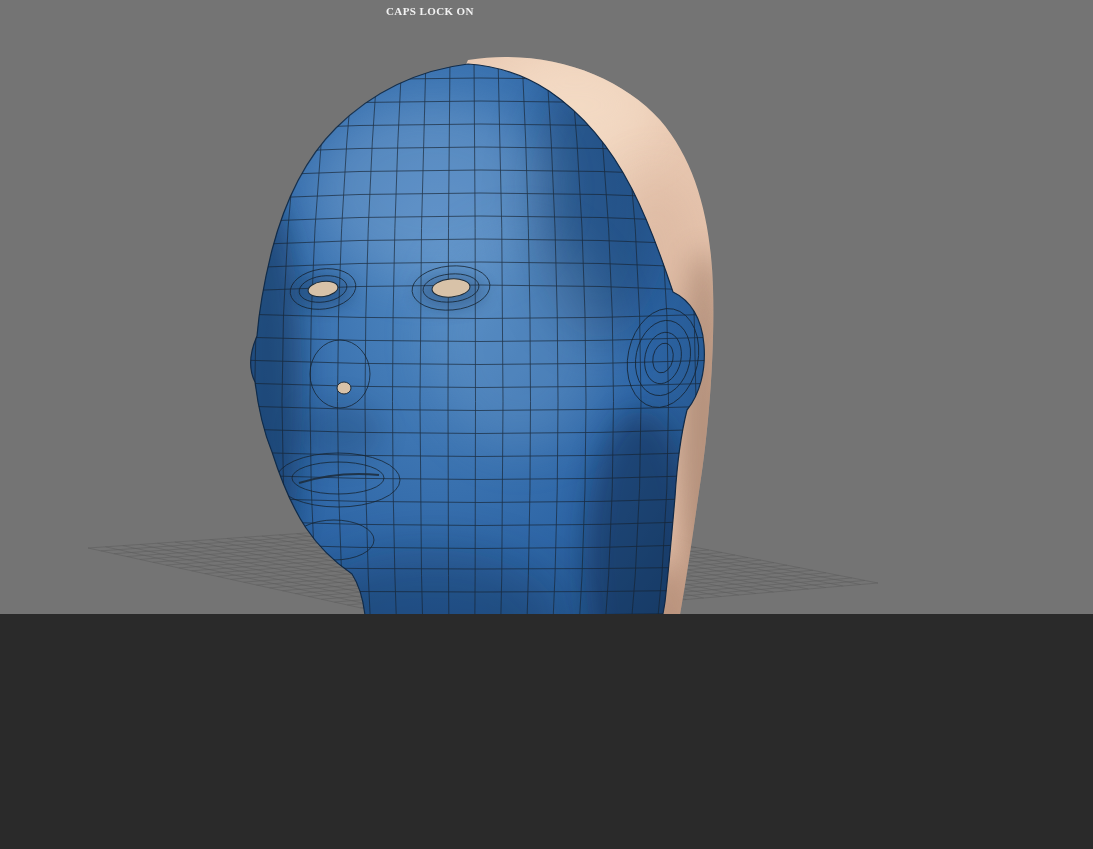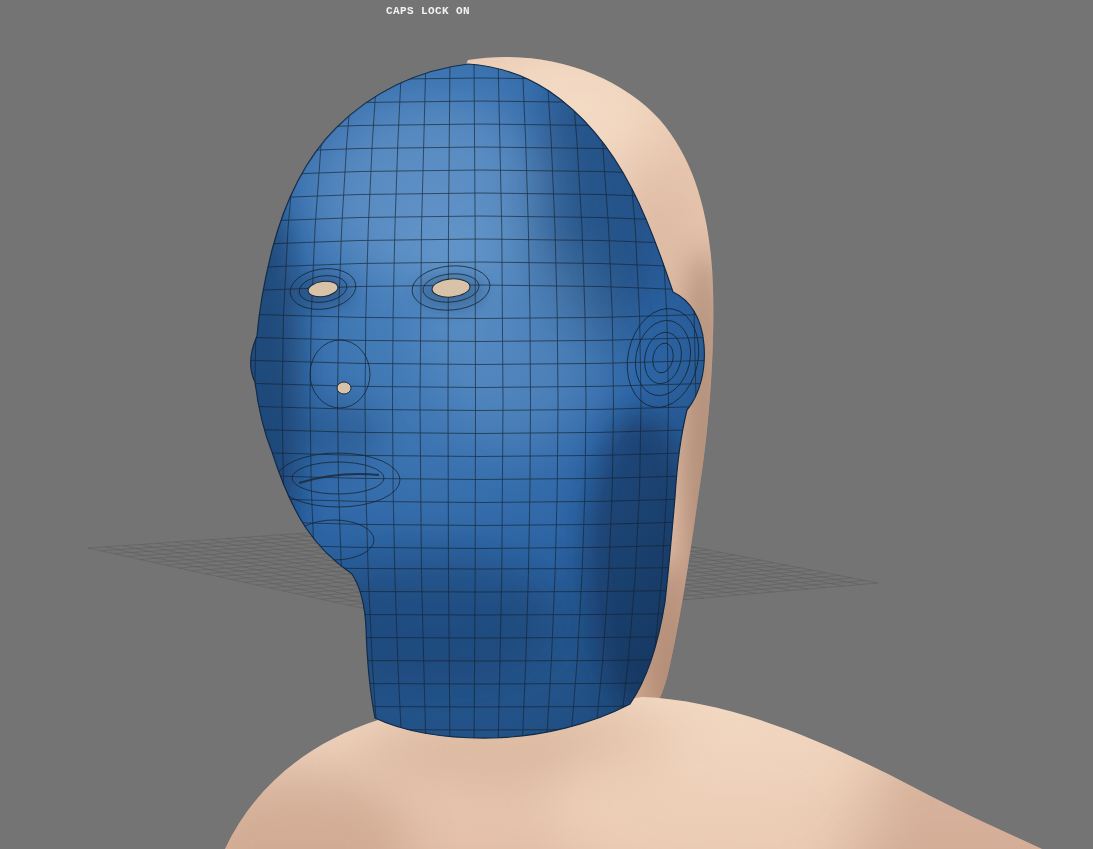--- a/index.html
+++ b/index.html
@@ -3,24 +3,24 @@
 <meta charset="utf-8">
 <style>
   html, body {
     margin: 0;
     padding: 0;
     background: #2a2a2a;
   }
   #viewport {
     position: relative;
     width: 1093px;
-    height: 849px;
+    height: 614px;
     overflow: hidden;
     background: var(--background, #747474);
-    font-family: Liberation Mono, monospace;
+    font-family: Liberation Serif, serif;
   }
   #scene-svg {
     position: absolute;
     top: 0;
     left: 0;
   }
   #caps-lock-indicator {
     position: absolute;
     top: 5px;
     left: 386px;

